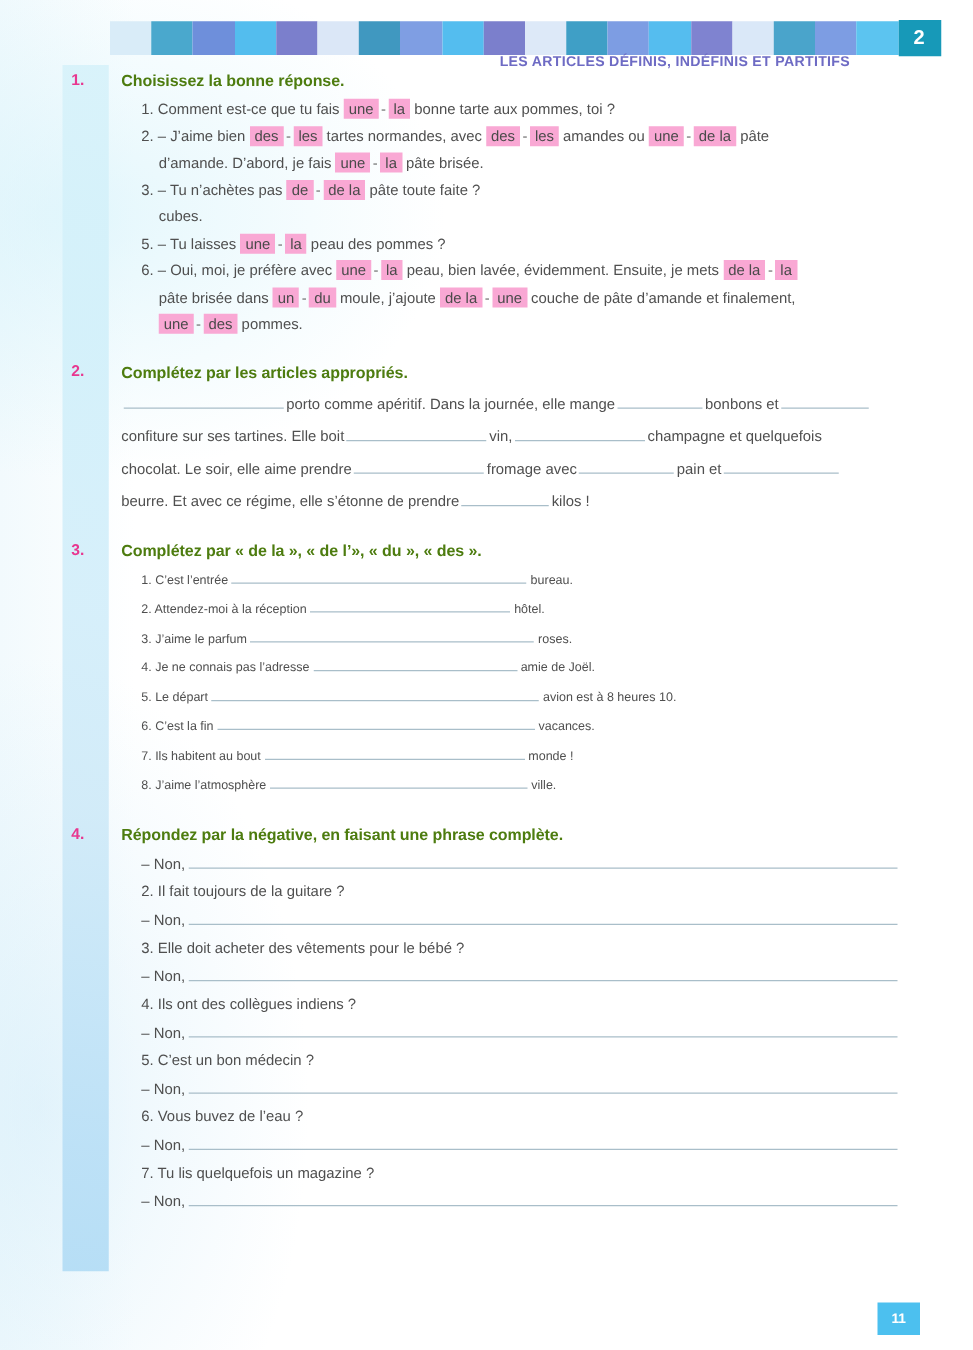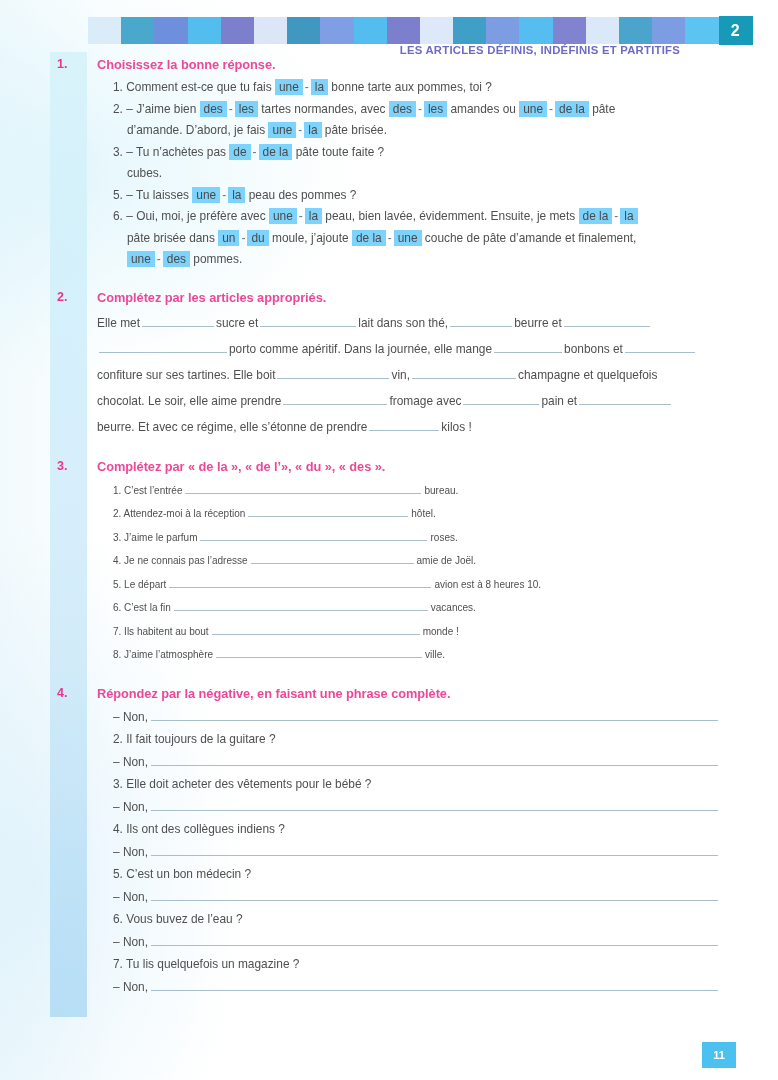--- a/index.html
+++ b/index.html
@@ -100,21 +100,21 @@
     left: 57px;
     width: 24px;
     text-align: left;
     color: #e8368f;
     font-weight: bold;
     font-size: 12.5px;
     line-height: 17px;
   }
   .ex-title {
     margin-left: 97px;
-    color: #ec4899;
+    color: #4d7c0f;
     font-weight: bold;
     font-size: 12.8px;
     line-height: 17px;
     padding-bottom: 4px;
     letter-spacing: -0.05px;
   }
 
   .items {
     margin-left: 113px;
     margin-right: 60px;
@@ -124,21 +124,21 @@
     line-height: 21.5px;
     color: #4f4f4f;
     position: relative;
   }
   .cont {
     padding-left: 14px;
   }
 
   
   .chip {
-    background: #7dd3fc;
+    background: #f9a8d4;
     padding: 1px 4px 1px 4px;
     color: #4a4a4a;
     white-space: nowrap;
   }
   .sep {
     color: #6e6e6e;
     padding: 0 2px;
   }
 
   
@@ -258,21 +258,20 @@
         <div class="item"><span>5. – Tu laisses </span><span class="chip">une</span><span class="sep">-</span><span class="chip">la</span><span> peau des pommes ?</span></div>
         <div class="item"><span>6. – Oui, moi, je préfère avec </span><span class="chip">une</span><span class="sep">-</span><span class="chip">la</span><span> peau, bien lavée, évidemment. Ensuite, je mets </span><span class="chip">de la</span><span class="sep">-</span><span class="chip">la</span></div>
         <div class="item cont"><span>pâte brisée dans </span><span class="chip">un</span><span class="sep">-</span><span class="chip">du</span><span> moule, j’ajoute </span><span class="chip">de la</span><span class="sep">-</span><span class="chip">une</span><span> couche de pâte d’amande et finalement,</span></div>
         <div class="item cont"><span class="chip">une</span><span class="sep">-</span><span class="chip">des</span><span> pommes.</span></div>
       </div>
     </div>
     <div class="exercise" style="margin-top: 18px;">
       <div class="ex-num">2.</div>
       <div class="ex-title">Complétez par les articles appropriés.</div>
       <div class="para">
-        <div class="row"><span>Elle met</span><span class="blank" style="width: 72px;"></span><span>sucre et</span><span class="blank" style="width: 96px;"></span><span>lait dans son thé,</span><span class="blank" style="width: 62px;"></span><span>beurre et</span><span class="blank" style="width: 86px;"></span></div>
         <div class="row"><span class="blank" style="width: 128px;"></span><span>porto comme apéritif. Dans la journée, elle mange</span><span class="blank" style="width: 68px;"></span><span>bonbons et</span><span class="blank" style="width: 70px;"></span></div>
         <div class="row"><span>confiture sur ses tartines. Elle boit</span><span class="blank" style="width: 112px;"></span><span>vin,</span><span class="blank" style="width: 104px;"></span><span>champagne et quelquefois</span></div>
         <div class="row"><span>chocolat. Le soir, elle aime prendre</span><span class="blank" style="width: 104px;"></span><span>fromage avec</span><span class="blank" style="width: 76px;"></span><span>pain et</span><span class="blank" style="width: 92px;"></span></div>
         <div class="row"><span>beurre. Et avec ce régime, elle s’étonne de prendre</span><span class="blank" style="width: 70px;"></span><span>kilos !</span></div>
       </div>
     </div>
     <div class="exercise" style="margin-top: 18px;">
       <div class="ex-num">3.</div>
       <div class="ex-title">Complétez par « de la », « de l’», « du », « des ».</div>
       <div class="items">

